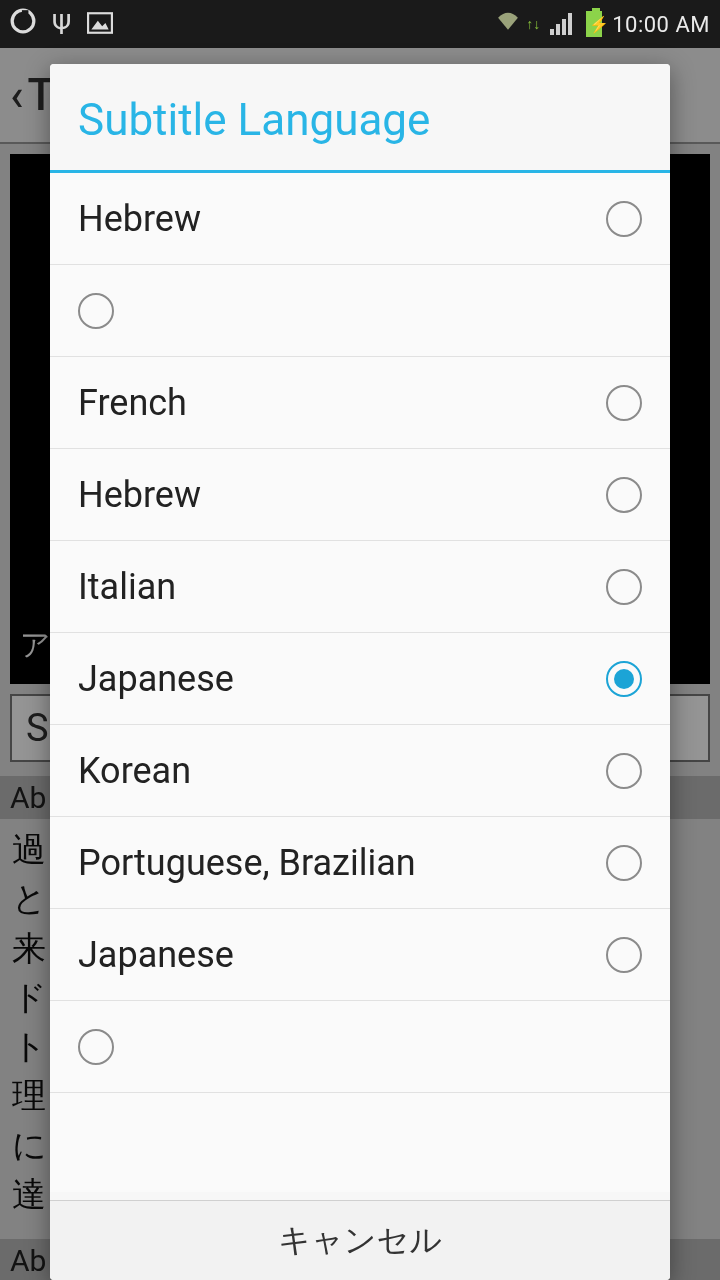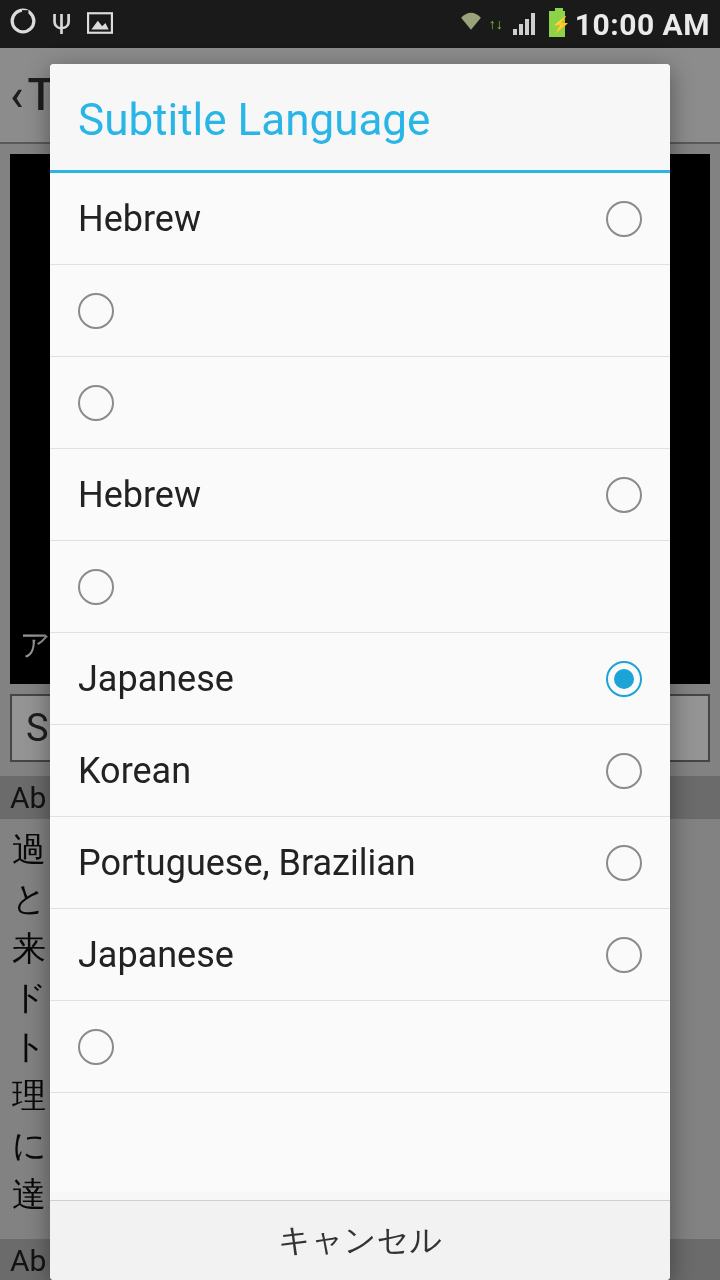--- a/index.html
+++ b/index.html
@@ -11,21 +11,21 @@
     height: 48px;
     background: #1a1a1a;
     color: #d8d8d8;
     display: flex;
     align-items: center;
     padding: 0 10px;
     font-size: 28px;
   }
   .statusbar .left { display: flex; align-items: center; gap: 16px; }
   .statusbar .right { margin-left: auto; display: flex; align-items: center; gap: 10px; }
-  .statusbar .clock { font-size: 30px; letter-spacing: 0.5px; color: #eaeaea; font-weight: 700; }
+  .statusbar .clock { font-size: 22px; letter-spacing: 0.5px; color: #eaeaea; font-weight: 400; }
 
   
   .app-bg {
     position: absolute; top: 48px; left: 0; right: 0; bottom: 0;
     background: #e0e0e0;
     filter: grayscale(0.2);
   }
   .app-header {
     height: 96px; background: #f2f2f2; border-bottom: 2px solid #9a9a9a;
     display: flex; align-items: center; padding-left: 10px;
@@ -187,27 +187,29 @@
   <div class="dialog-title">Subtitle Language</div>
   <div class="options" id="options">
       <div class="option">
         <span>Hebrew</span>
         <span class="radio"></span>
       </div>
       <div class="option">
         <span class="radio"></span>
       </div>
       <div class="option">
+        <span>French</span>
         <span class="radio"></span>
       </div>
       <div class="option">
         <span>Hebrew</span>
         <span class="radio"></span>
       </div>
       <div class="option">
+        <span>Italian</span>
         <span class="radio"></span>
       </div>
       <div class="option">
         <span>Japanese</span>
         <span class="radio selected"></span>
       </div>
       <div class="option">
         <span>Korean</span>
         <span class="radio"></span>
       </div>

